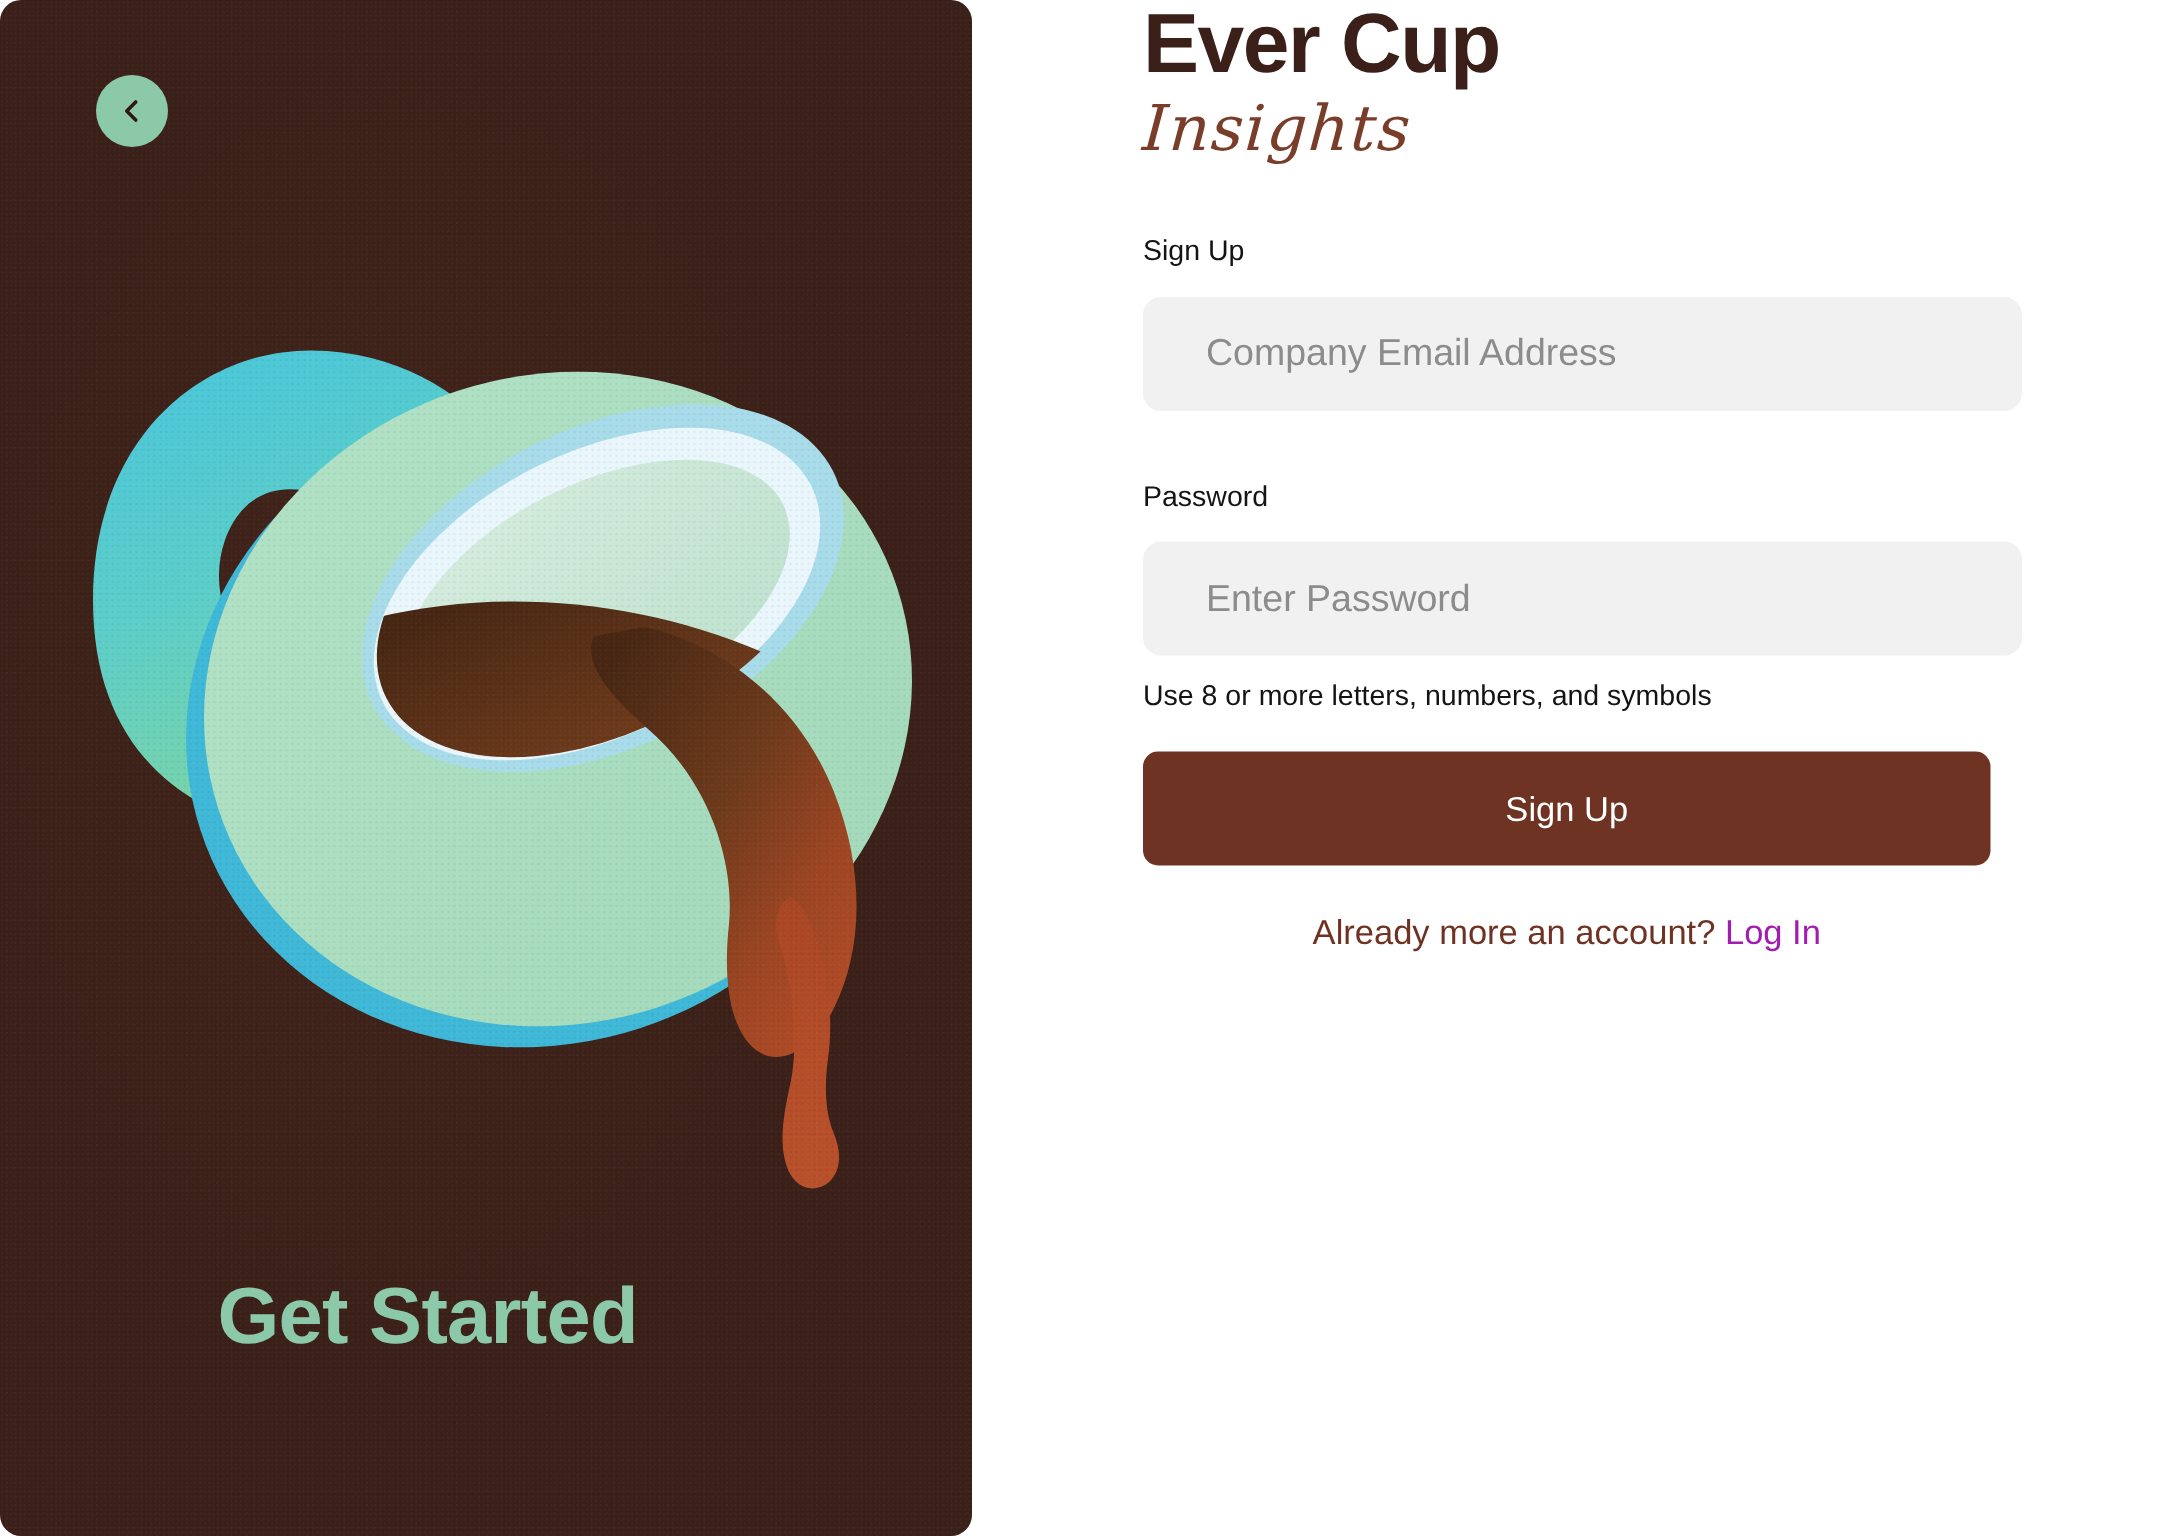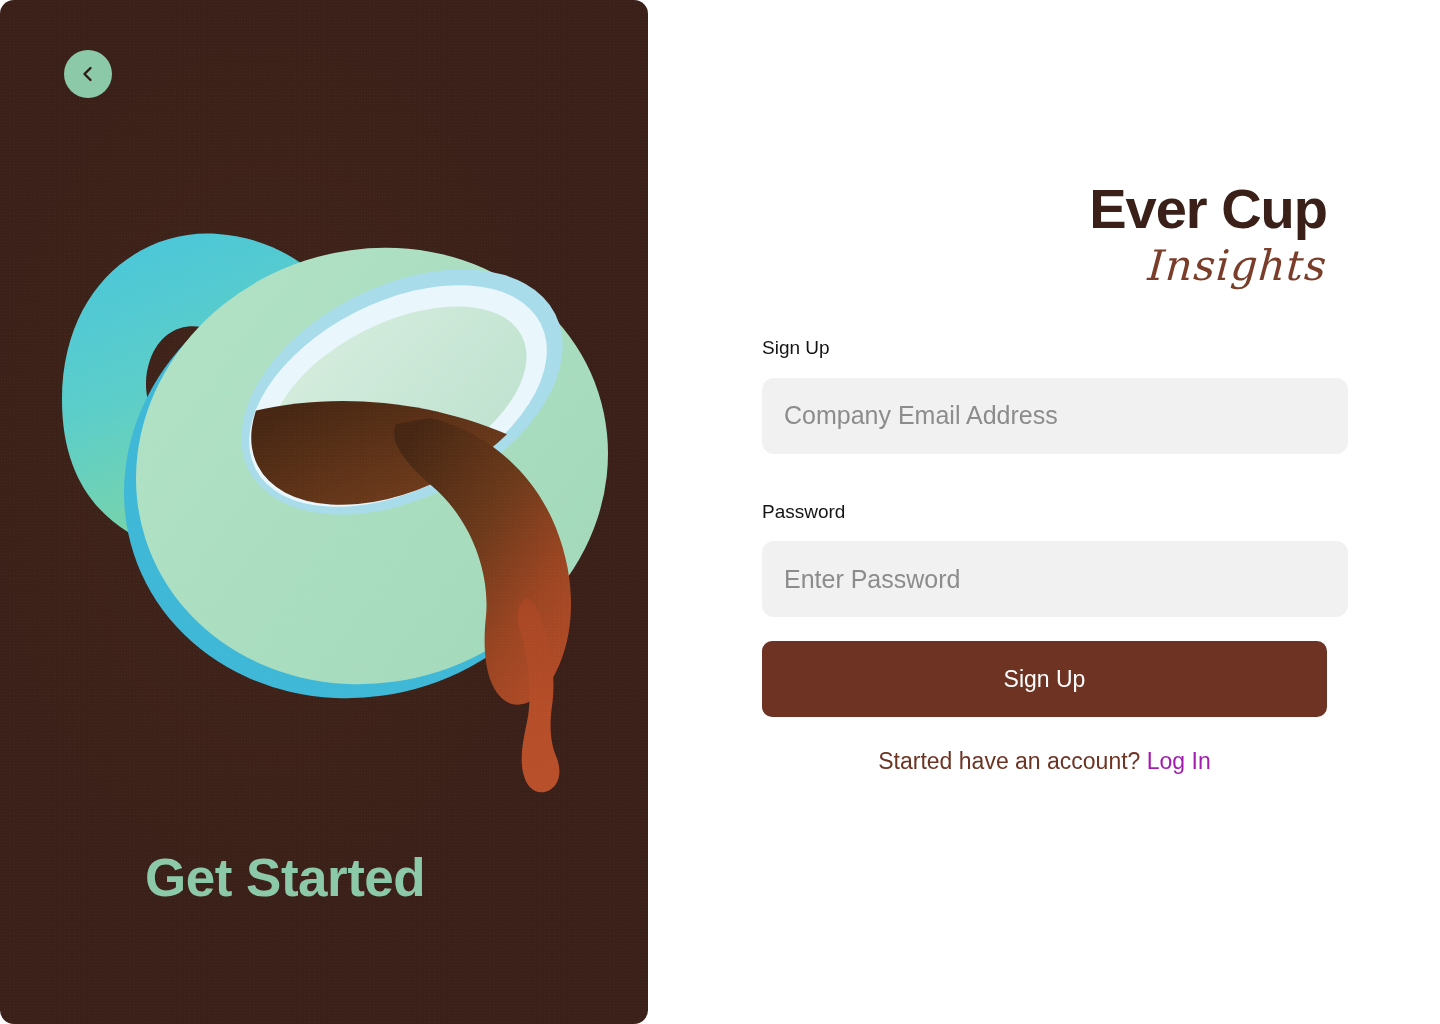--- a/index.html
+++ b/index.html
@@ -108,22 +108,21 @@
   }
 
   .form-wrap {
     position: absolute;
     left: 114px;
     top: 0;
     width: 565px;
   }
 
   .brand {
-    margin-top: 180px;
-    text-align: right;
+    text-align: left;
   }
   .brand-title {
     font-size: 56px;
     font-weight: 700;
     color: #3a2018;
     letter-spacing: -1px;
     line-height: 1.05;
   }
   .brand-sub {
     margin-top: 6px;
@@ -149,21 +148,21 @@
   #password-group { margin-top: 47px; }
 
   .text-input {
     display: block;
     width: 586px;
     height: 76px;
     margin-top: 18px;
     background: #f1f1f1;
     border: none;
     border-radius: 12px;
-    padding: 0 22px;
+    padding: 0 42px;
     font-family: "Liberation Sans", sans-serif;
     font-size: 25px;
     color: #a21caf;
     outline: none;
   }
   .text-input::placeholder { color: #8c8c8c; }
 
   .helper-text {
     margin-top: 17px;
     font-size: 19px;
@@ -310,25 +309,26 @@
       </div>
 
       <div class="field-group" id="email-group">
         <div class="field-label">Sign Up</div>
         <input class="text-input" type="email" placeholder="Company Email Address" style="">
       </div>
 
       <div class="field-group" id="password-group">
         <div class="field-label">Password</div>
         <input class="text-input" type="password" placeholder="Enter Password" style="">
+        <div class="helper-text">Use 8 or more letters, numbers, and symbols</div>
       </div>
 
       <button class="submit-btn">Sign Up</button>
 
       <div class="login-row">
-        <span>Started have an account?</span>
+        <span>Already more an account?</span>
         <span class="login-link">Log In</span>
       </div>
 
     </div>
   </div>
 
 </div>
 
 </body></html>

